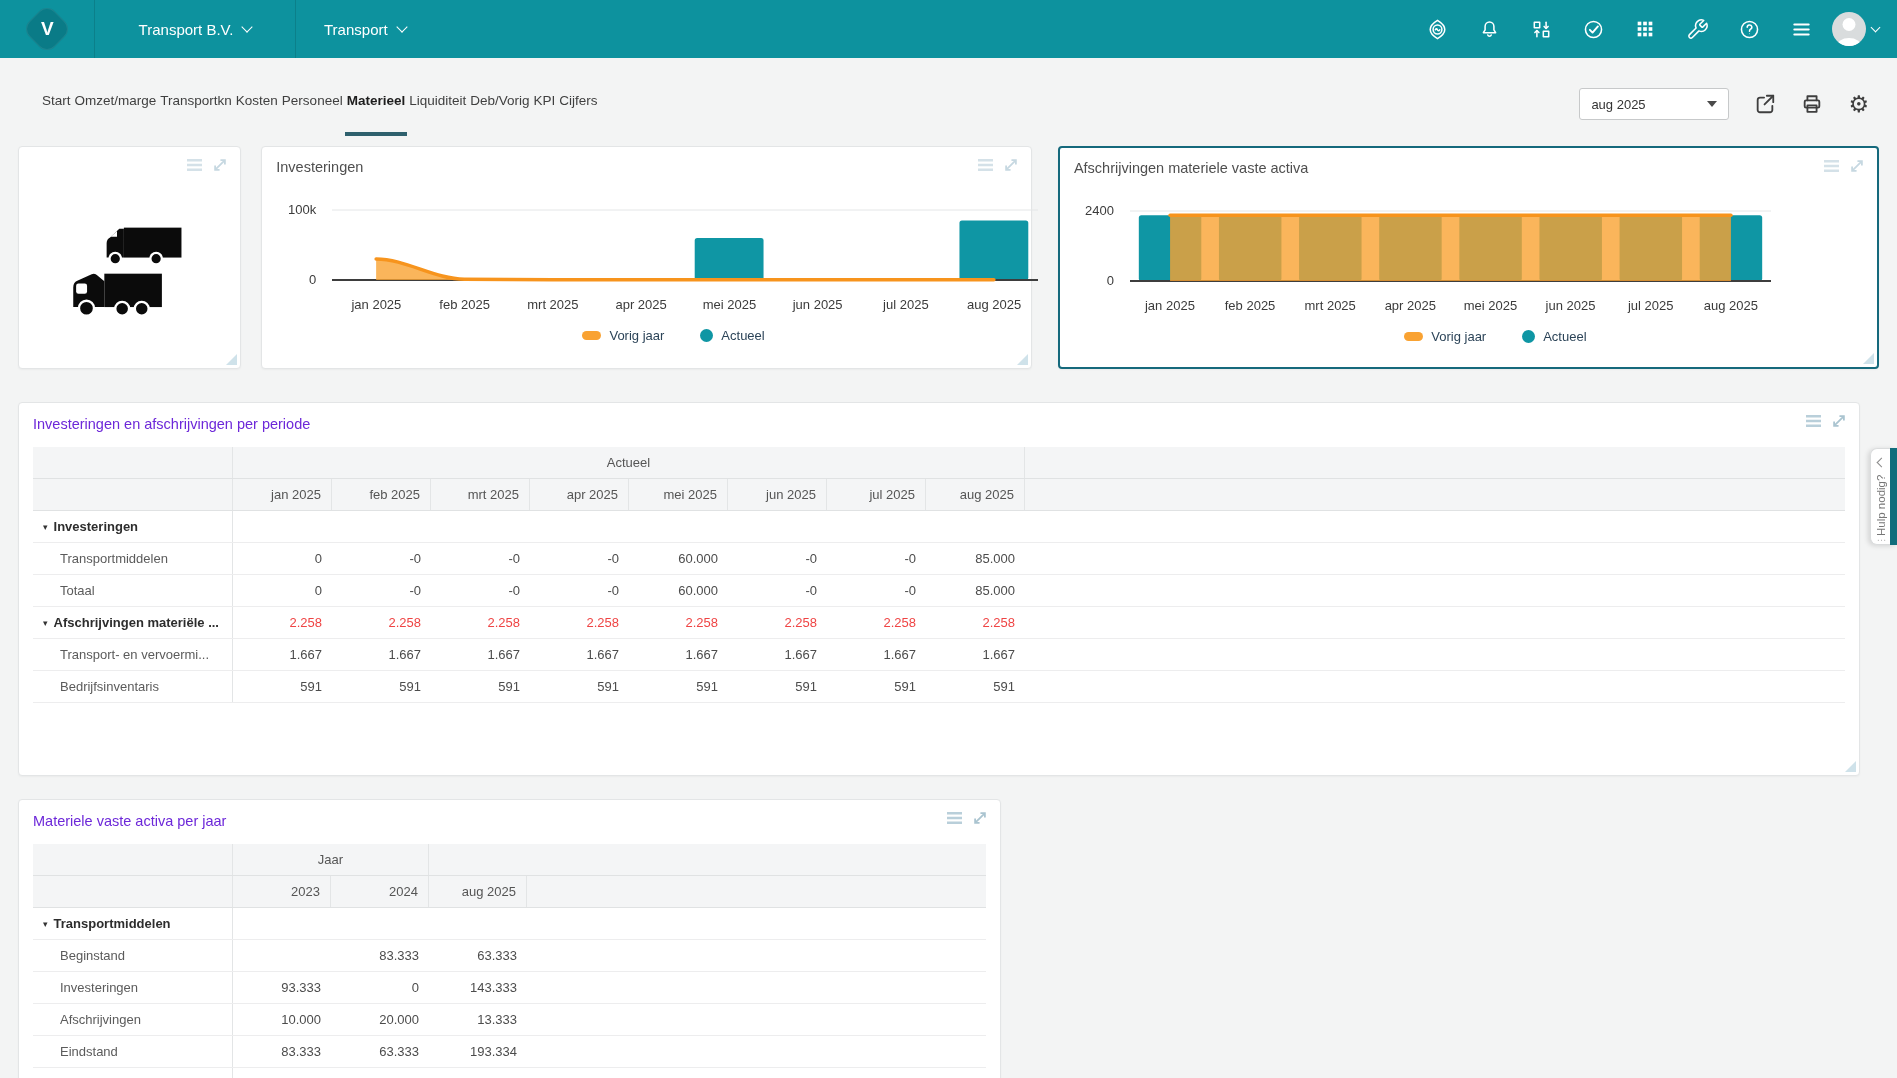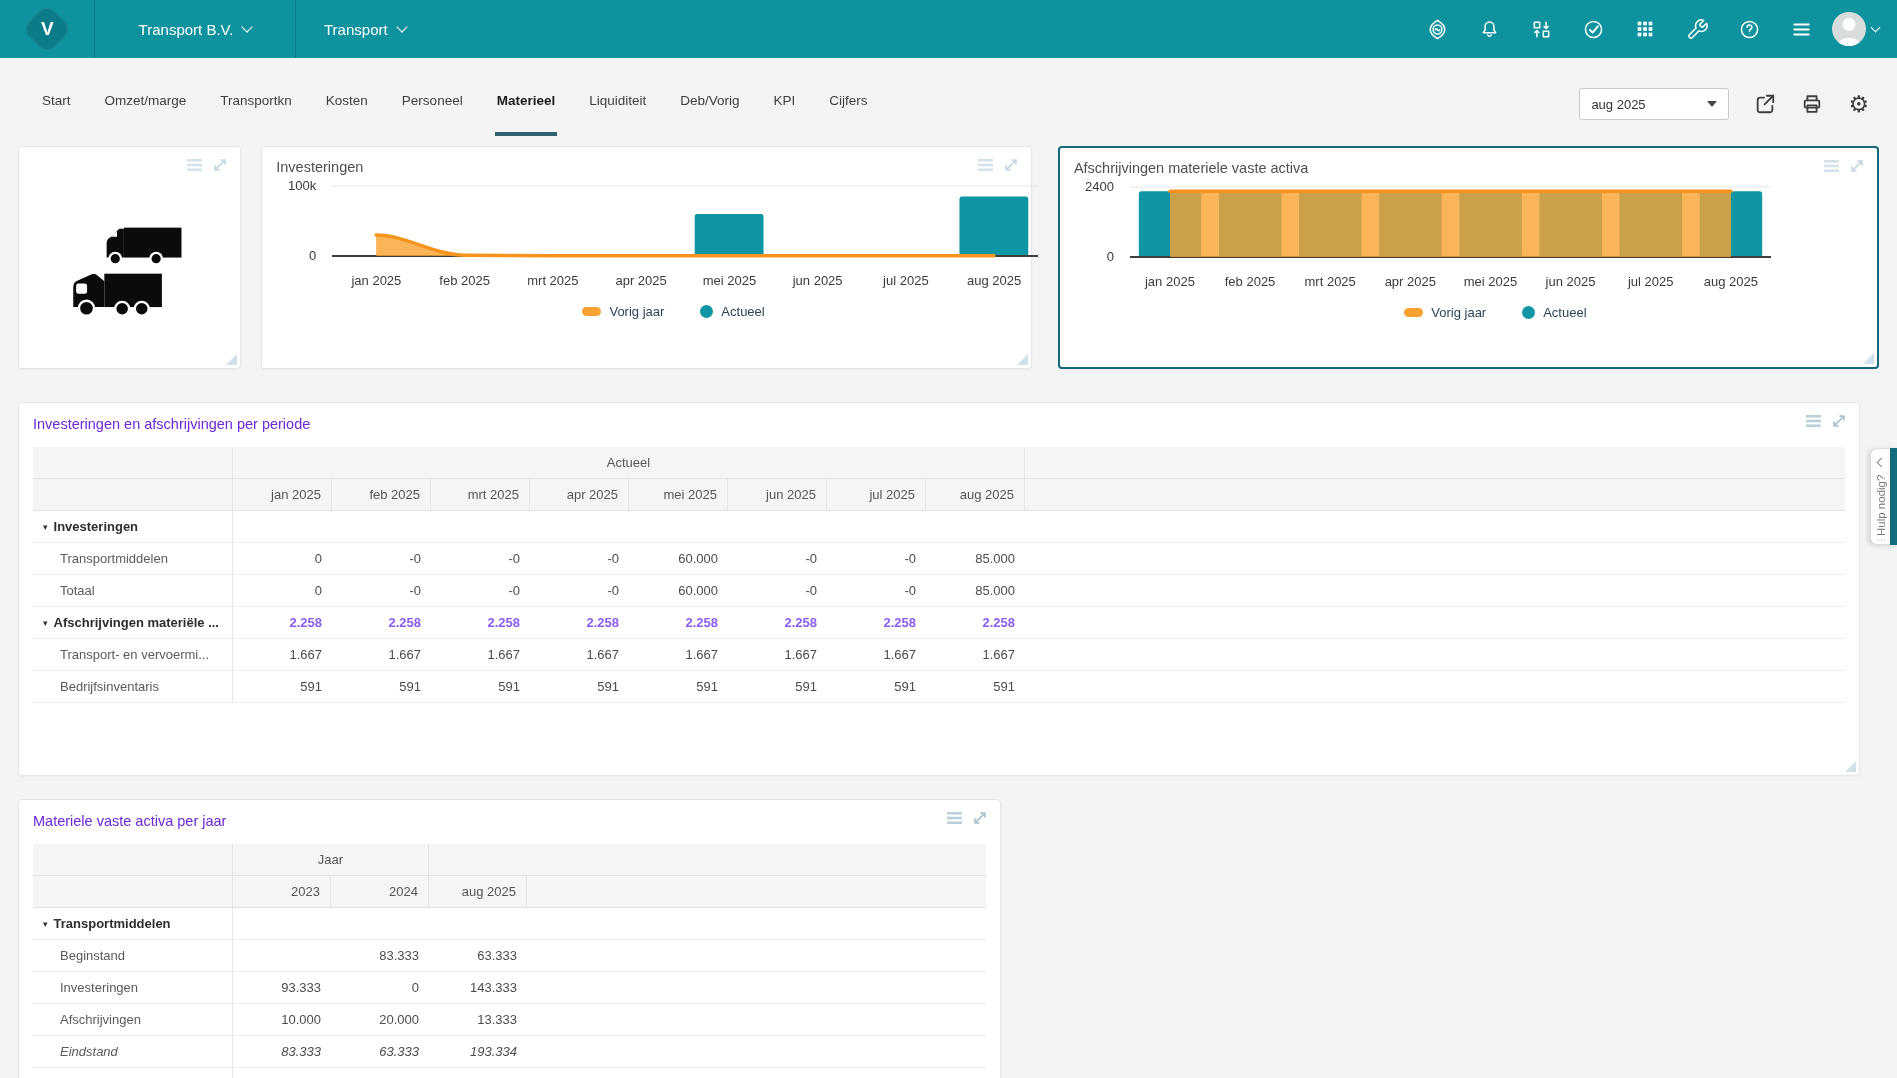--- a/index.html
+++ b/index.html
@@ -17,21 +17,21 @@
   .hdr-icons{margin-left:auto;display:flex;align-items:center;margin-right:14px}
   .hicon{width:52px;height:58px;display:flex;align-items:center;justify-content:center;cursor:pointer}
   .hicon svg{stroke:#fff;fill:none;stroke-width:1.6;stroke-linecap:round;stroke-linejoin:round}
   .avatar{width:34px;height:34px;border-radius:50%;background:#d9dcdd;overflow:hidden;position:relative}
   .avatar .head{position:absolute;top:6px;left:50%;transform:translateX(-50%);width:13px;height:13px;border-radius:50%;background:#fff}
   .avatar .torso{position:absolute;bottom:-9px;left:50%;transform:translateX(-50%);width:25px;height:17px;border-radius:50%;background:#fff}
   .avatar-chev{width:7px;height:7px;border-right:1.6px solid #fff;border-bottom:1.6px solid #fff;transform:rotate(45deg);margin:-3px 0 0 6px}
 
   
   .navbar{height:78px;display:flex;align-items:center;position:relative}
-  .tabs{display:flex;gap:30px;margin-left:40px;height:100%;align-items:stretch}
+  .tabs{display:flex;margin-left:40px;height:100%;align-items:stretch}
   .tab{display:flex;align-items:center;font-size:13.5px;color:#3f3f3f;cursor:pointer;padding:6px 2px 0}
   .tab.active{font-weight:bold;color:#1d1d1d;box-shadow:inset 0 -4px 0 #2e606d}
   .nav-right{margin-left:auto;display:flex;align-items:center;gap:25px;margin-right:28px;margin-top:14px}
   .period-select{width:150px;height:32px;background:#fff;border:1px solid #c7c9ca;border-radius:3px;display:flex;align-items:center;padding:0 11px;font-size:13px;color:#333;cursor:pointer}
   .period-select .tri{margin-left:auto;width:0;height:0;border-left:5px solid transparent;border-right:5px solid transparent;border-top:6px solid #4a4a4a}
   .tool-icon{cursor:pointer;display:flex;align-items:center;justify-content:center}
   .tool-icon svg{stroke:#3e3e3e;fill:none;stroke-width:2;stroke-linecap:round;stroke-linejoin:round}
   .gear-glyph{font-family:"DejaVu Sans",sans-serif;font-size:23px;color:#3e3e3e;line-height:1}
 
   
@@ -42,21 +42,21 @@
   .panel-title{position:absolute;top:12px;left:14px;font-size:14.5px;color:#4f4f4f}
   .ctrl{position:absolute;top:10px;right:12px;display:flex;gap:9px;align-items:center}
   .ctrl svg{cursor:pointer}
   .resize-corner{position:absolute;bottom:3px;right:3px;width:0;height:0;border-left:11px solid transparent;border-bottom:11px solid #cfe2ea;cursor:nwse-resize}
 
   #panel-image{width:230px;height:223px}
   #panel-chart1{width:794px;height:223px;margin-left:20px}
   #panel-chart2{width:846px;height:223px;margin-left:26px}
   .truck-box{position:absolute;left:50%;top:70px;transform:translateX(-52%)}
 
-  .chart-mount{position:absolute;left:14px;right:16px;top:32px}
+  .chart-mount{position:absolute;left:14px;right:16px;top:56px}
   .plot-row{display:flex}
   .ylabels{width:48px;position:relative;flex:none;margin-right:8px}
   .ylabels span{position:absolute;right:8px;font-size:13px;color:#3b3b3b;line-height:16px}
   .xlabels{display:flex;margin-left:56px;margin-top:6px}
   .xlabels span{text-align:center;font-size:13px;color:#3b3b3b;flex:none}
   .legend{display:flex;justify-content:center;gap:36px;margin-left:56px;margin-top:16px}
   .legend-item{display:flex;align-items:center;gap:8px;font-size:13px;font-weight:normal;color:#2c4458;cursor:pointer}
   .lm-pill{width:19px;height:9px;border-radius:5px;display:inline-block}
   .lm-dot{width:13px;height:13px;border-radius:50%;display:inline-block}
 
@@ -66,21 +66,21 @@
   .tbl-title{font-size:14.5px;color:#6d28d9;margin:-1px 0 15px 0}
   .trow{display:grid;height:32px;align-items:stretch;border-bottom:1px solid #ededee}
   .thead-row{background:#f4f5f6;border-bottom:1px solid #e0e2e3}
   .cell{display:flex;align-items:center;font-size:13px}
   .lcell{border-right:1px solid #e3e5e6;color:#5b5b5b}
   .span-cell{justify-content:center;color:#555;border-right:1px solid #e3e5e6}
   .hcell{justify-content:flex-end;padding-right:10px;color:#555;border-right:1px solid #e3e5e6}
   .vcell{justify-content:flex-end;padding-right:10px;color:#4c4c4c}
   .item-label{padding-left:27px}
   .group-row .lcell{font-weight:bold;color:#2d2d2d;padding-left:10px}
-  .group-row .vcell{font-weight:bold;color:#8b5cf6}
+  .group-row .vcell{font-weight:normal;color:#ef4444}
   .caret{font-size:9px;margin-right:6px;color:#333;cursor:pointer}
 
   
   .help-tab{position:fixed;right:0;top:448px;width:27px;height:97px;background:#fff;border:1px solid #dadcdd;border-right:none;border-radius:7px 0 0 7px;box-shadow:-2px 1px 5px rgba(0,0,0,.13);display:flex;flex-direction:column;align-items:center;padding:7px 7px 4px 0;cursor:pointer}
   .help-strip{position:absolute;right:0;top:-1px;bottom:-1px;width:7px;background:#116d7c;border-radius:0}
   .help-chev{width:7px;height:7px;border-right:1.6px solid #8a8a8a;border-bottom:1.6px solid #8a8a8a;transform:rotate(135deg);margin:3px 0 4px 2px}
   .help-text{writing-mode:vertical-rl;transform:rotate(180deg);font-size:11.5px;color:#777;flex:1}
   .help-dots{font-size:10px;color:#bbb;line-height:4px;margin-left:2px}
 </style>
 </head>
@@ -532,21 +532,21 @@
           <div class="cell vcell">143.333</div>
           <div class="cell "></div>
         </div>
         <div class="trow body-row" style="grid-template-columns: 200px repeat(3, 98px) 1fr;">
           <div class="cell lcell item-label">Afschrijvingen</div>
           <div class="cell vcell">10.000</div>
           <div class="cell vcell">20.000</div>
           <div class="cell vcell">13.333</div>
           <div class="cell "></div>
         </div>
-        <div class="trow body-row" style="grid-template-columns: 200px repeat(3, 98px) 1fr; font-style: italic;">
+        <div class="trow body-row" style="grid-template-columns: 200px repeat(3, 98px) 1fr;">
           <div class="cell lcell item-label">Eindstand</div>
           <div class="cell vcell">83.333</div>
           <div class="cell vcell">63.333</div>
           <div class="cell vcell">193.334</div>
           <div class="cell "></div>
         </div>
         <div class="trow body-row group-row" style="grid-template-columns: 200px repeat(3, 98px) 1fr;">
           <div class="cell lcell">
             <span>Bedrijfsinventaris</span>
           </div>

